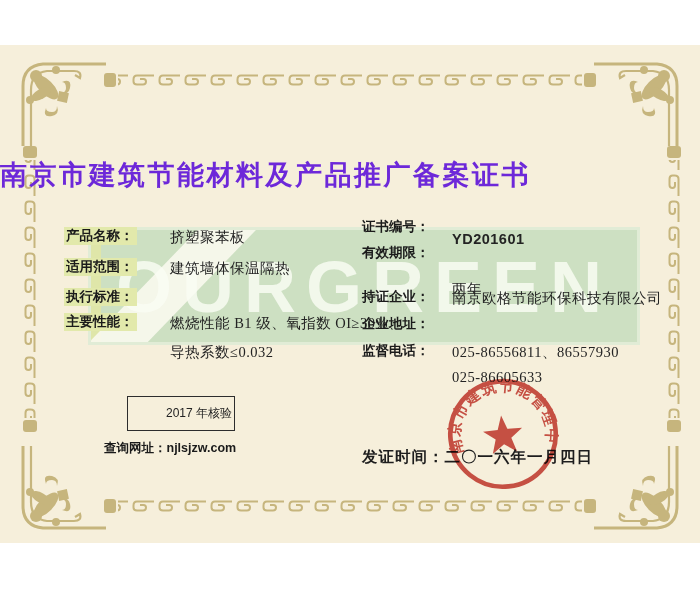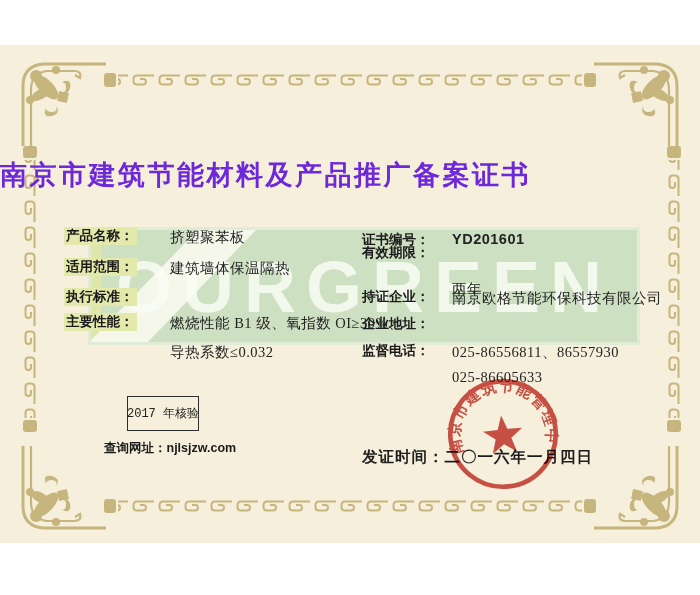--- a/index.html
+++ b/index.html
@@ -20,21 +20,21 @@
   .wm-text{position:absolute;left:0;top:0;width:100%;height:100%;line-height:114px;
            text-align:center;font-weight:bold;font-size:72px;letter-spacing:10px;
            color:rgba(250,252,244,0.82);font-family:"Liberation Sans", sans-serif;}
   .label{position:absolute;font-weight:bold;font-size:13.5px;color:#1b1b1b;
          white-space:nowrap;font-family:"Liberation Sans", sans-serif;}
   .chip{background:#e2e9ab;padding:1px 3px 2px 2px;}
   .value{position:absolute;font-size:14.5px;color:#232323;white-space:nowrap;
          letter-spacing:0.5px;font-family:"Liberation Serif", serif;}
   .verify-box{position:absolute;left:127px;top:396px;width:70px;height:33px;
               border:1.5px solid #2d2d2d;display:flex;align-items:center;justify-content:center;
-              font-size:12px;color:#222;font-family:Liberation Mono, monospace;white-space:nowrap;}
+              font-size:12px;color:#222;font-family:Liberation Sans, sans-serif;white-space:nowrap;padding-left:36px;}
   .small-bold{position:absolute;font-weight:bold;font-size:12.5px;color:#1b1b1b;white-space:nowrap;}
   .issue{position:absolute;left:362px;top:447px;font-weight:bold;font-size:15.5px;
          letter-spacing:1px;color:#1d1d1d;white-space:nowrap;}
   .seal{position:absolute;left:441px;top:372px;width:124px;height:124px;
         opacity:0.9;mix-blend-mode:multiply;}
   .ornament{position:absolute;width:90px;height:90px;}
   .flip-x{transform:scaleX(-1);}
   .flip-y{transform:scaleY(-1);}
   .flip-xy{transform:scale(-1,-1);}
 </style>
@@ -180,21 +180,21 @@
 
   <div class="label" style="left:64px;top:258px;"><span class="chip">适用范围：</span></div>
   <div class="value" style="left:170px;top:259px;">建筑墙体保温隔热</div>
 
   <div class="label" style="left:64px;top:288px;"><span class="chip">执行标准：</span></div>
 
   <div class="label" style="left:64px;top:313px;text-align:right;"><span class="chip">主要性能：</span></div>
   <div class="value" style="left:170px;top:314px;">燃烧性能 B1 级、氧指数 OI≥30%、</div>
   <div class="value" style="left:170px;top:343px;">导热系数≤0.032</div>
 
-  <div class="label" style="left:362px;top:231px;">证书编号：</div>
+  <div class="label" style="left:362px;top:218px;">证书编号：</div>
   <div class="value" style="left:452px;top:231px;font-family:'Liberation Sans',sans-serif;font-weight:bold;">YD201601</div>
 
   <div class="label" style="left:362px;top:244px;">有效期限：</div>
   <div class="value" style="left:452px;top:256px;margin-top:24px;">两年</div>
 
   <div class="label" style="left:362px;top:288px;">持证企业：</div>
   <div class="value" style="left:452px;top:289px;">南京欧格节能环保科技有限公司</div>
 
   <div class="label" style="left:362px;top:315px;">企业地址：</div>
 

